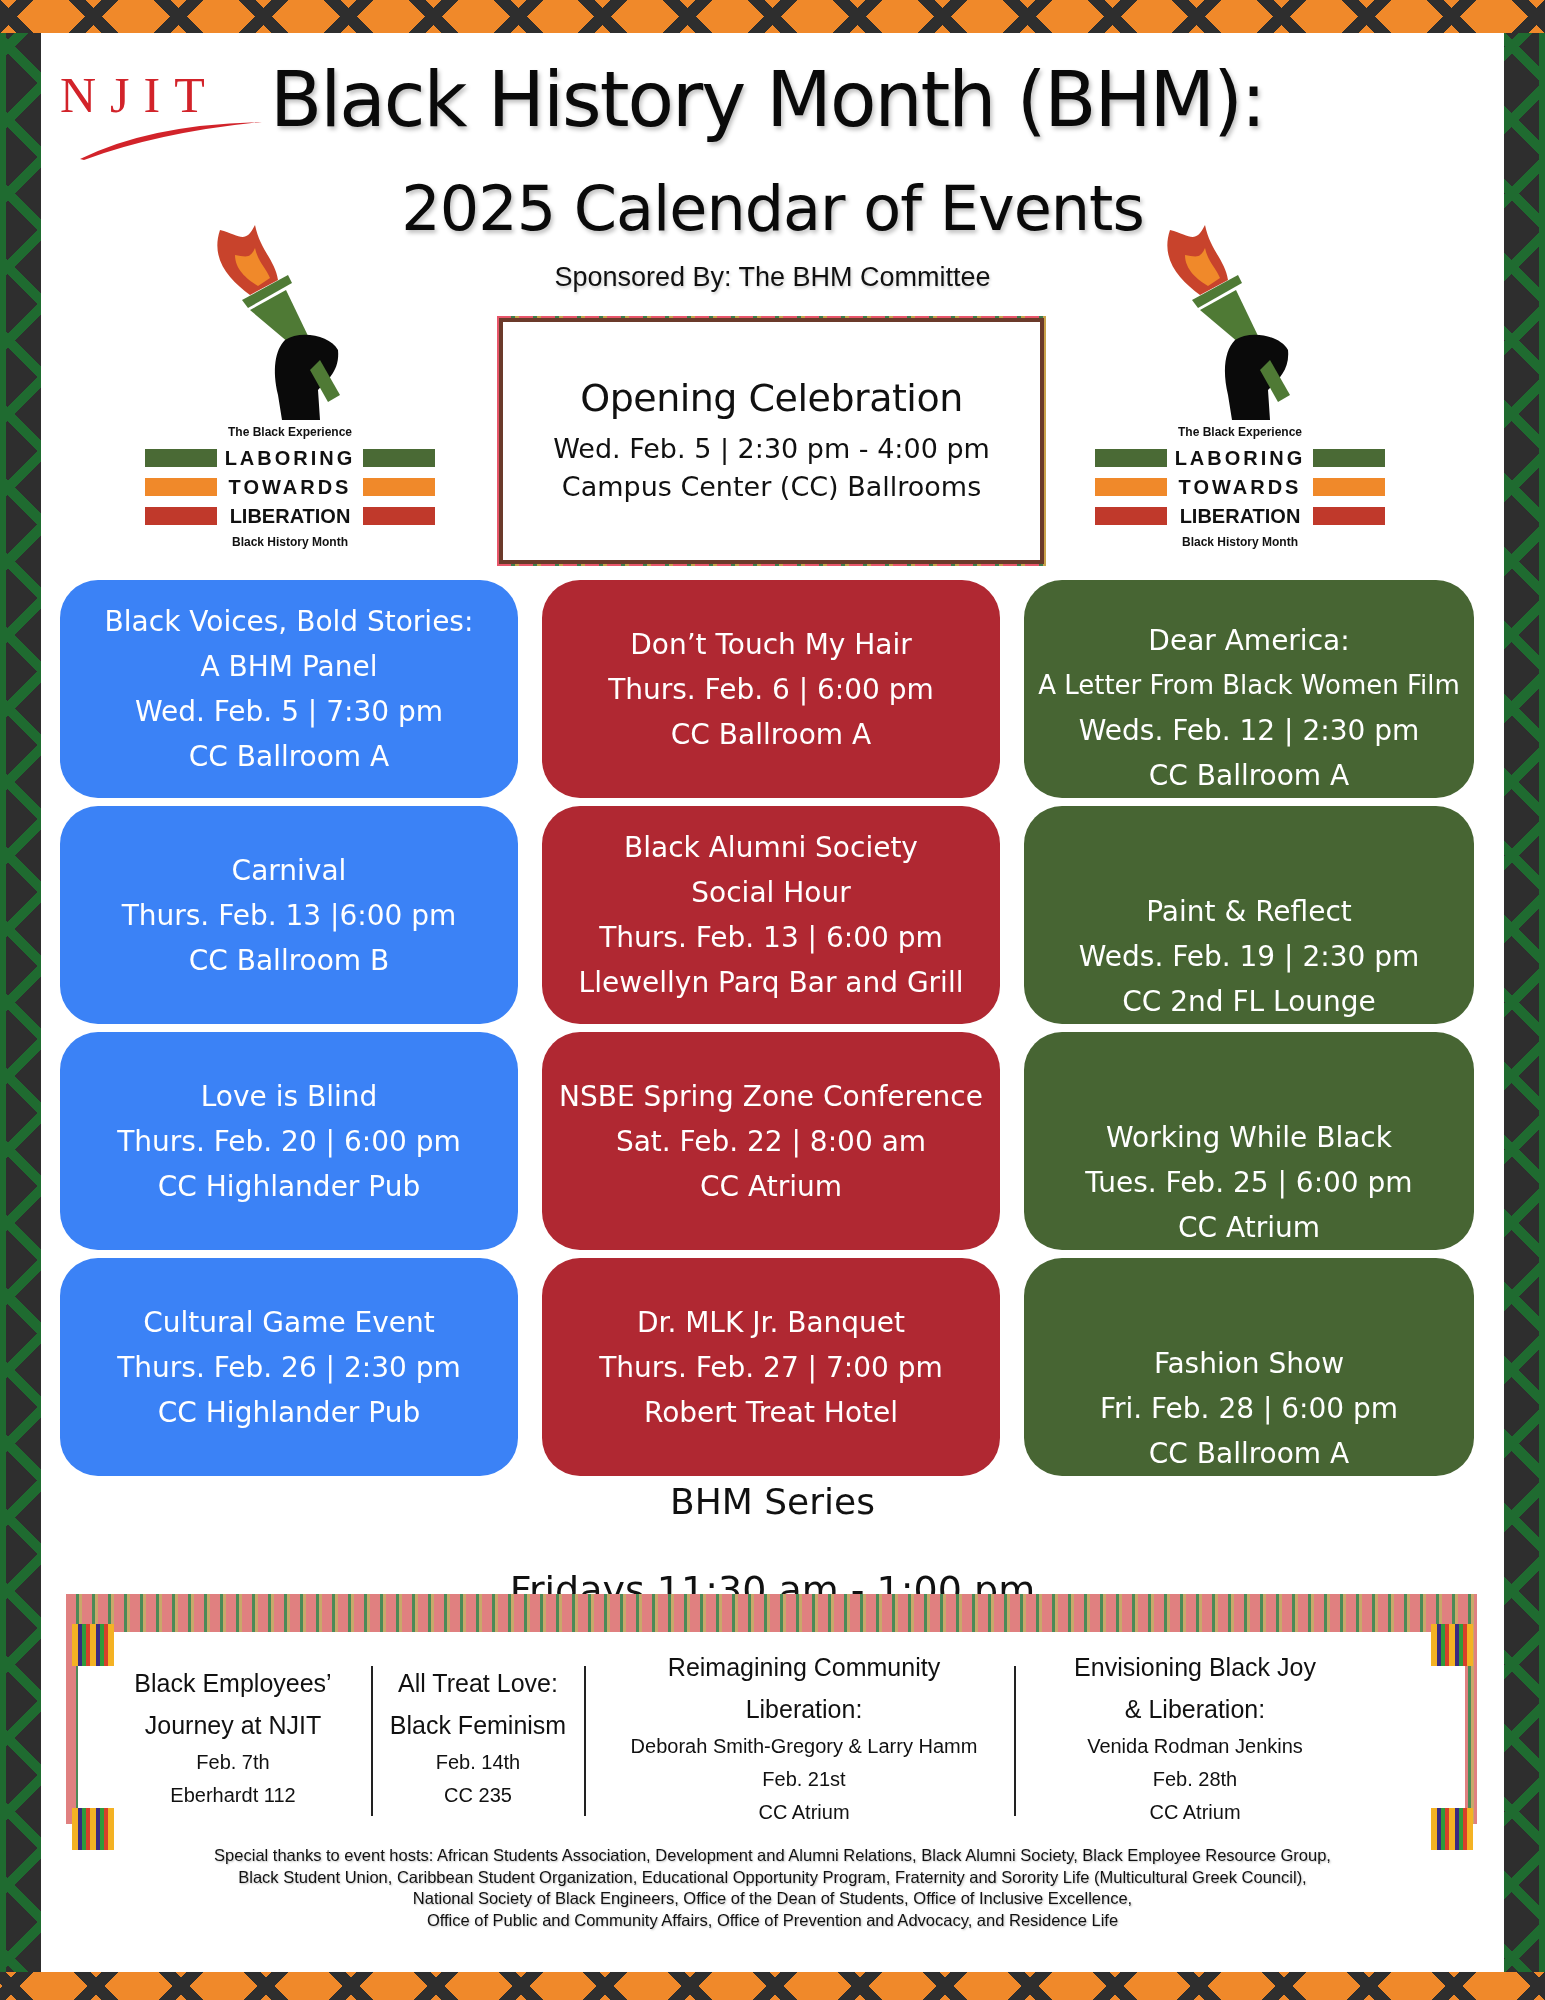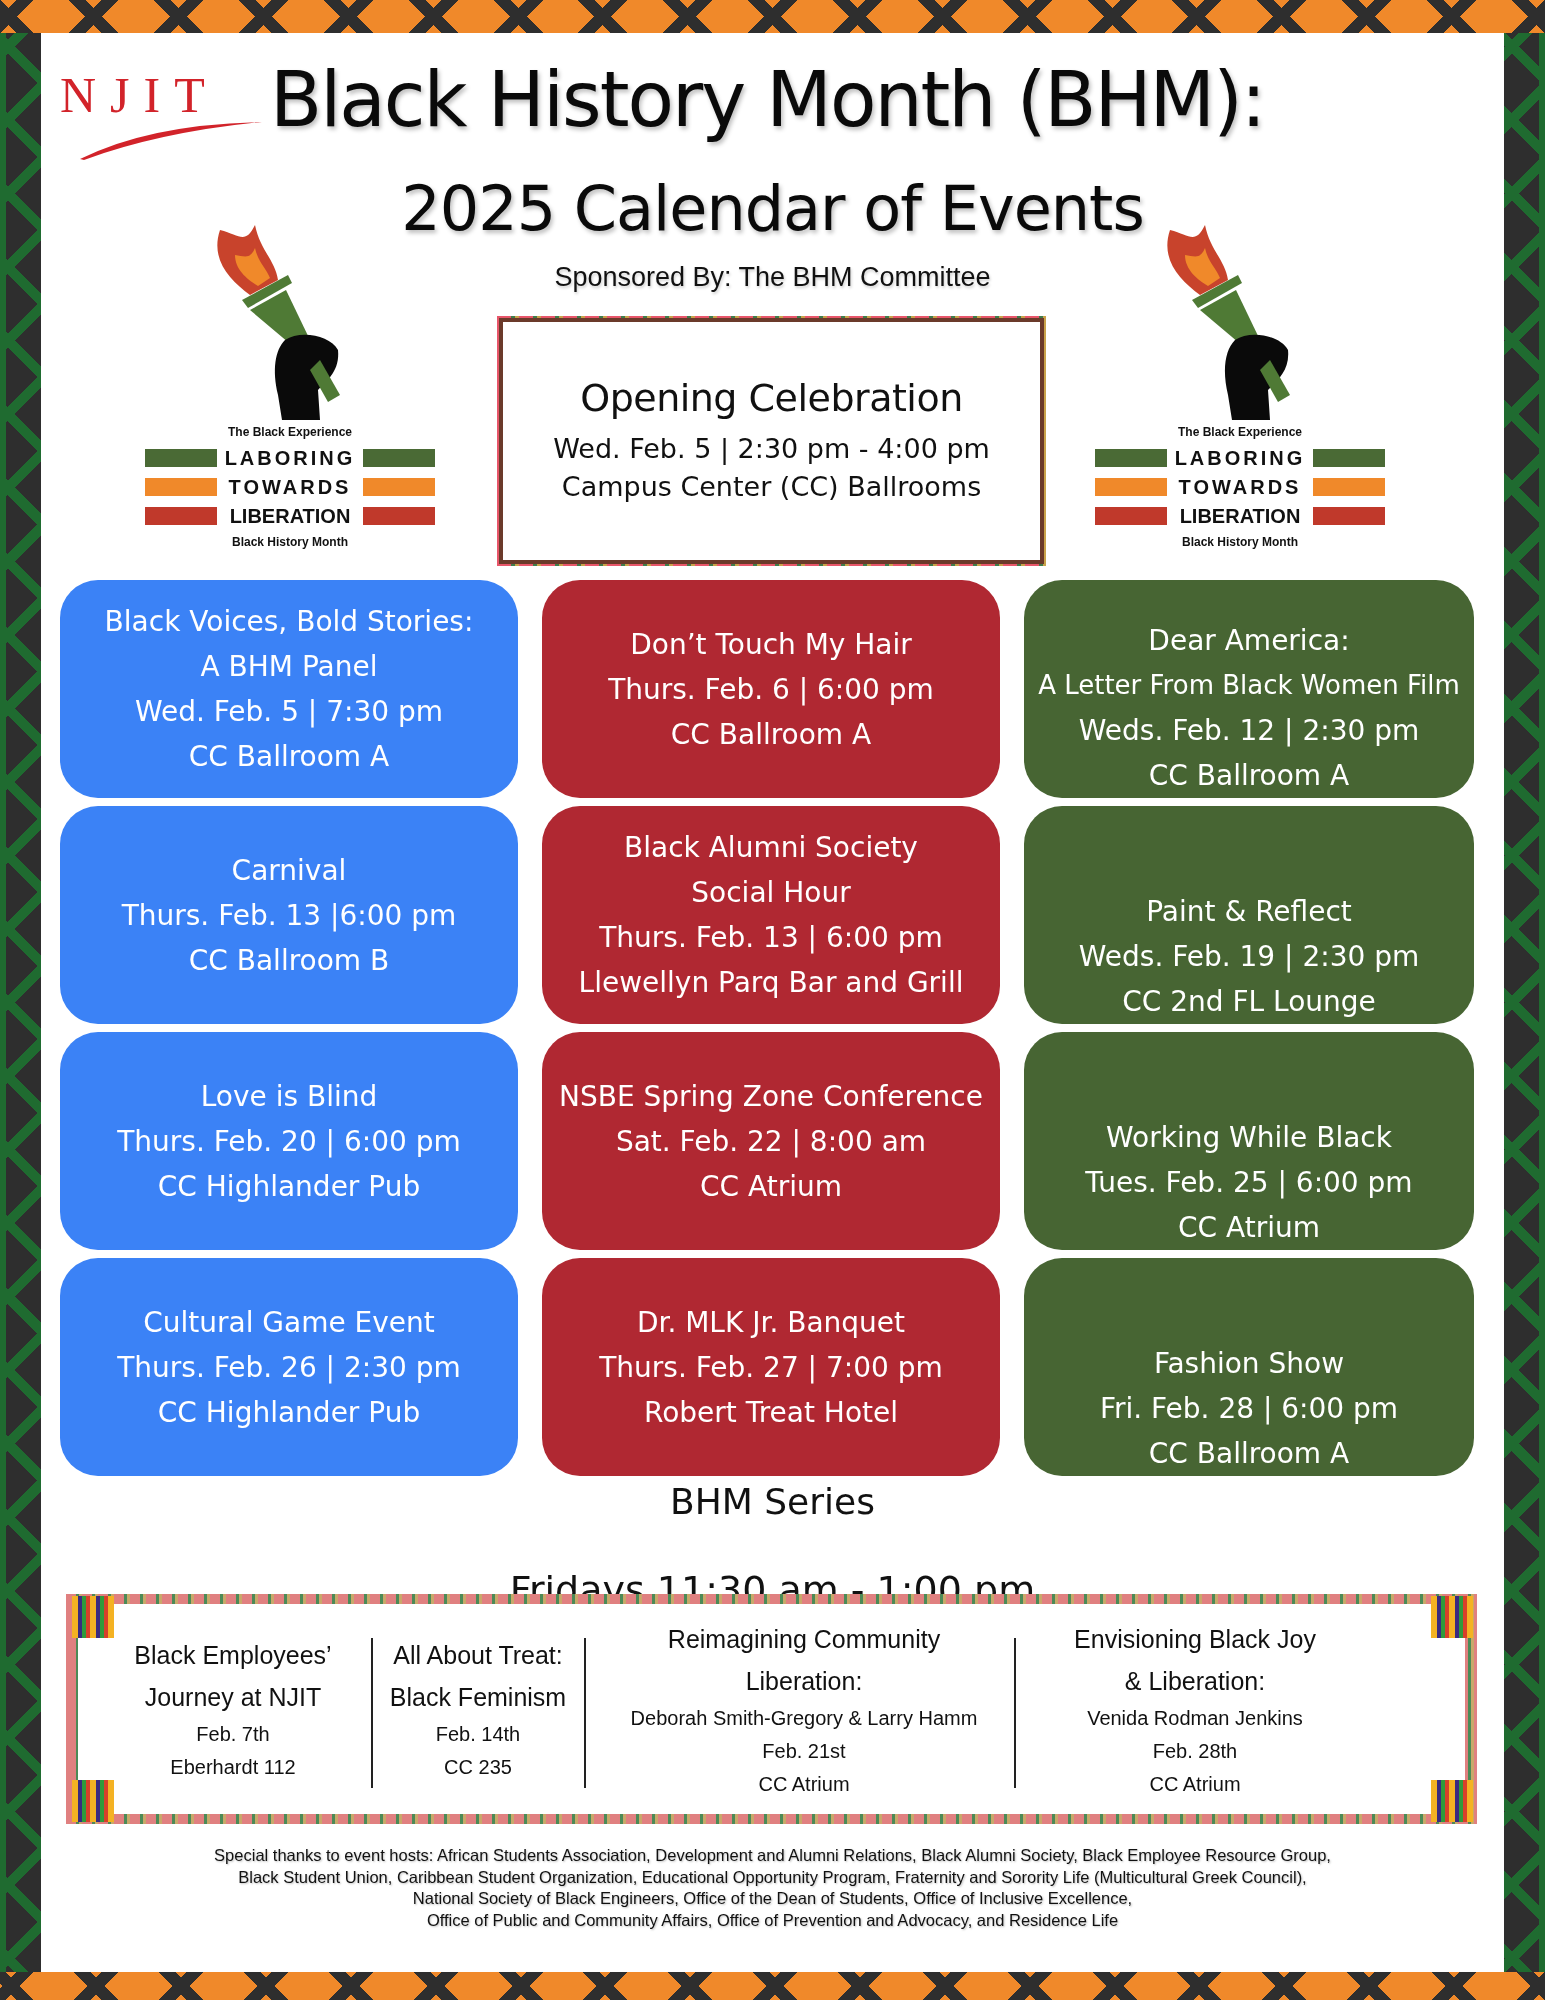--- a/index.html
+++ b/index.html
@@ -118,21 +118,21 @@
     position: absolute; left: 0; width: 1545px; top: 1535px; text-align: center;
     font-size: 38px; color: #111; line-height: 1; margin-top: 36px;
   }
   .series-box {
     position: absolute; left: 66px; top: 1594px; width: 1411px; height: 230px;
     background:
       repeating-linear-gradient(90deg, #e08080 0 10px, #4c8a57 10px 13px, #c9a86a 13px 16px);
     padding: 10px 12px;
   }
   .series-inner {
-    width: 100%; height: 100%; background: #fff; position: relative;
+    width: 100%; height: 100%; background: #fff; position: relative; margin-top: 28px;
   }
   .kente {
     position: absolute; width: 42px; height: 42px;
     background: repeating-linear-gradient(90deg, #f4b223 0 6px, #3a2a80 6px 10px, #2f9a3c 10px 14px, #d7402a 14px 18px);
   }
   .kente.tl { left: -6px; top: -8px; } .kente.bl { left: -6px; bottom: -8px; }
   .kente.tr { right: -8px; top: -8px; } .kente.br { right: -8px; bottom: -8px; }
 
   .series-col {
     position: absolute; top: 0; height: 100%;
@@ -313,21 +313,21 @@
 
     <div class="series-col" style="left:20px; width:270px;">
       <div class="big">Black Employees’</div>
       <div class="big">Journey at NJIT</div>
       <div class="small">Feb. 7th</div>
       <div class="small">Eberhardt 112</div>
     </div>
     <div class="series-divider" style="left:293px;"></div>
 
     <div class="series-col" style="left:298px; width:204px;">
-      <div class="big">All About Treat:</div>
+      <div class="big">All Treat Love:</div>
       <div class="big">Black Feminism</div>
       <div class="small">Feb. 14th</div>
       <div class="small">CC 235</div>
     </div>
     <div class="series-divider" style="left:506px;"></div>
 
     <div class="series-col" style="left:516px; width:420px;">
       <div class="big">Reimagining Community</div>
       <div class="big">Liberation:</div>
       <div class="small">Deborah Smith-Gregory &amp; Larry Hamm</div>

